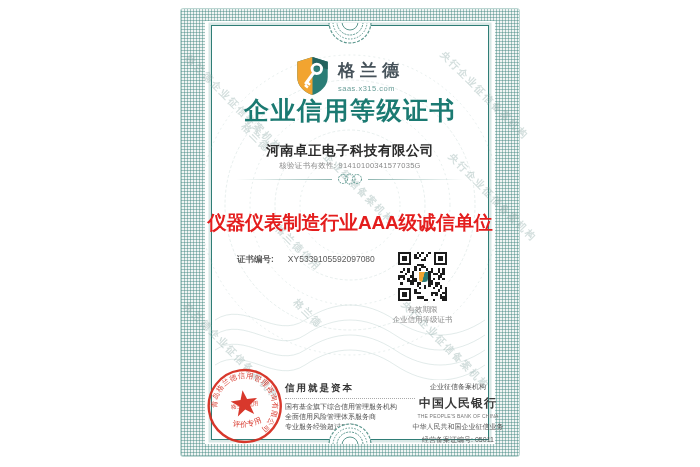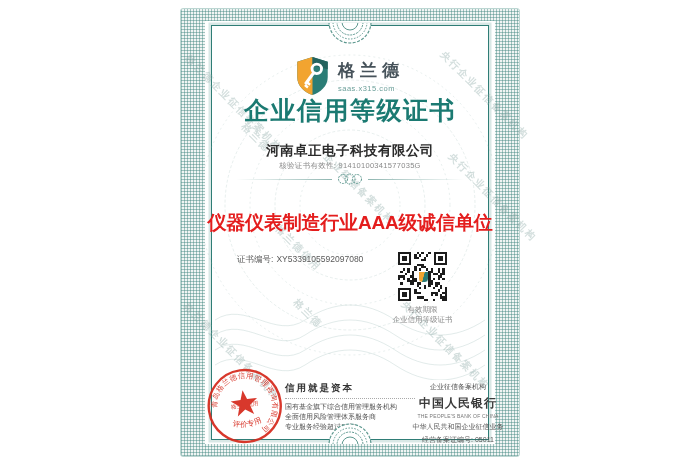--- a/index.html
+++ b/index.html
@@ -39,21 +39,21 @@
   .divider .ln{position:absolute;top:6px;width:96px;height:1px;}
   .divider .ln.l{left:236px;background:linear-gradient(to left,#8fb6b1,rgba(143,182,177,0));}
   .divider .ln.r{right:236px;background:linear-gradient(to right,#8fb6b1,rgba(143,182,177,0));}
   .divider svg{position:absolute;left:334px;top:0px;}
   .intro{position:absolute;top:194px;left:0;width:100%;text-align:center;
          font-size:9.5px;color:#4a4a4a;}
   .award{position:absolute;top:210px;left:0;width:100%;text-align:center;
          font-size:19px;font-weight:bold;color:#e41d1d;letter-spacing:-.2px;}
   .details{position:absolute;left:237px;top:252px;}
   .detail-row{font-size:8.5px;color:#5a5a5a;line-height:14.4px;white-space:nowrap;}
-  .detail-row .lbl{margin-right:3px;}
+  .detail-row .lbl{margin-right:14px;font-weight:bold;}
   .detail-note{font-size:8.5px;color:#8a8a8a;line-height:14.4px;padding-left:24px;}
   
   .qr{position:absolute;left:398px;top:252px;width:49px;height:49px;background:#fff;}
   .qr .cell{position:absolute;background:#1c1c1c;}
   .qr .finder{position:absolute;width:9px;height:9px;border:2px solid #1c1c1c;}
   .qr .finder::after{content:"";position:absolute;left:2px;top:2px;width:5px;height:5px;background:#1c1c1c;}
   .qr .f-tl{left:0;top:0}.qr .f-tr{right:0;top:0}.qr .f-bl{left:0;bottom:0}
   .qr-logo{position:absolute;left:20px;top:19px;width:9px;height:10px;
            background:linear-gradient(105deg,#f2a430 48%,#2b7d76 52%);
            border:1px solid #fff;border-radius:1px 1px 4px 4px;}

